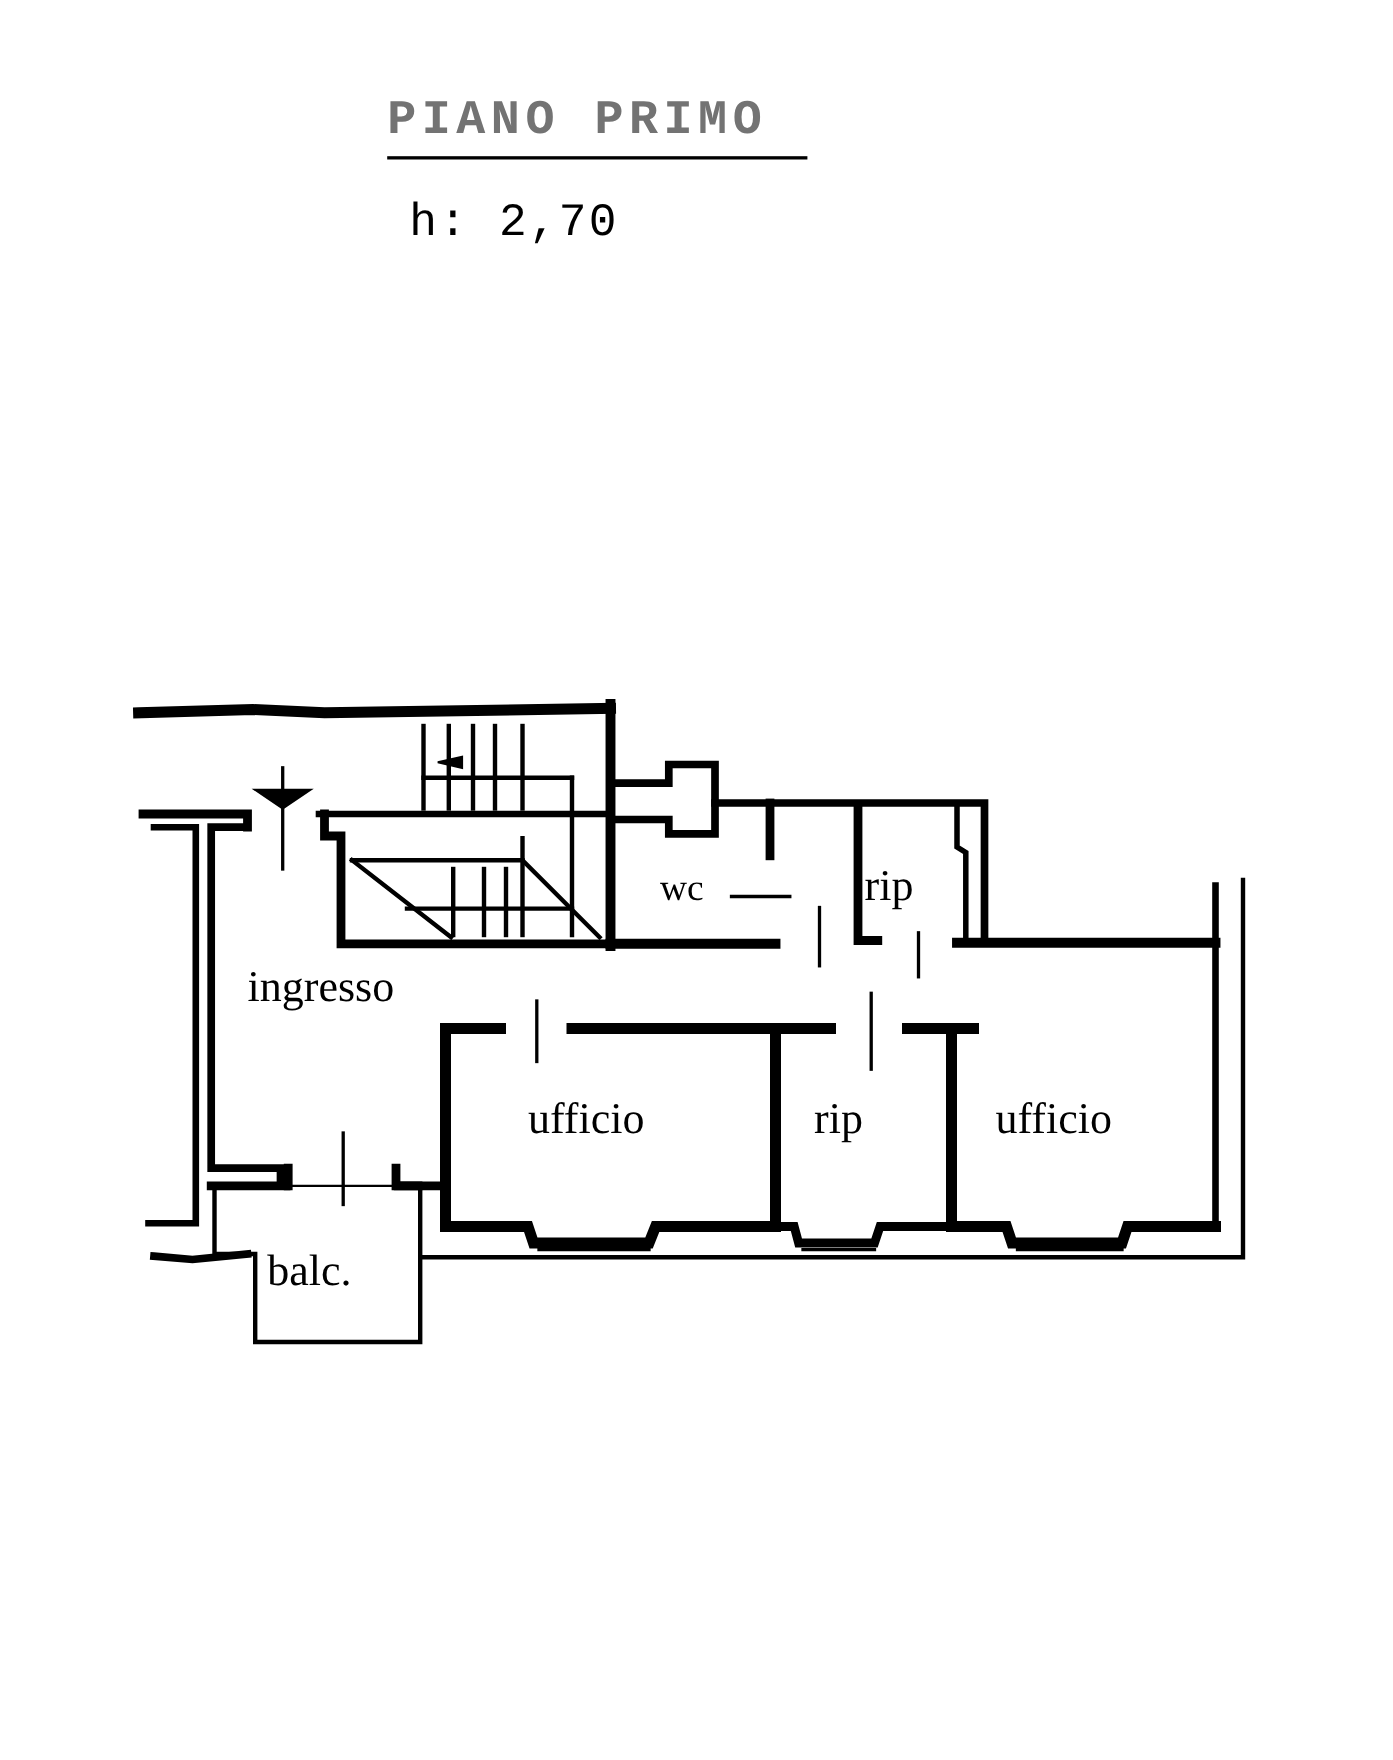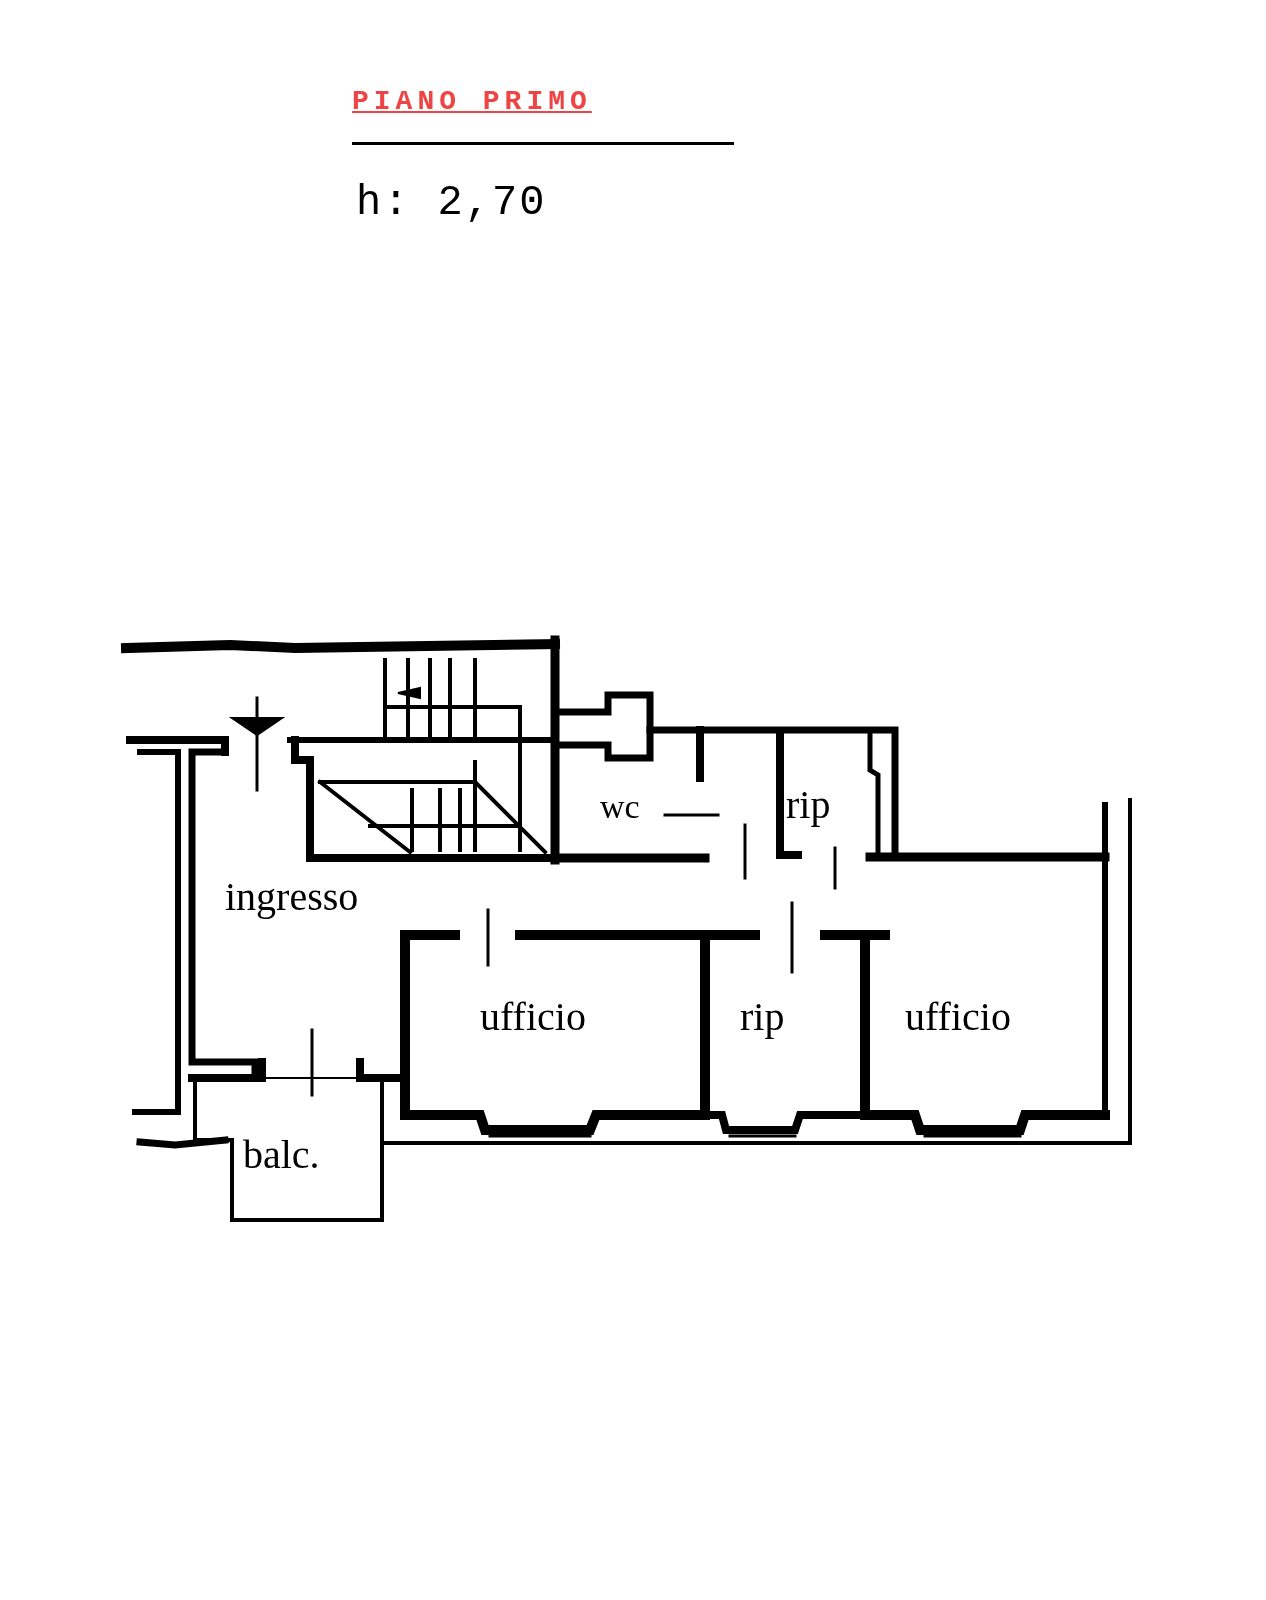--- a/index.html
+++ b/index.html
@@ -1,28 +1,27 @@
 <!DOCTYPE html>
 <html><head>
   <meta charset="utf-8">
   <style>
     html, body { margin: 0; padding: 0; background: #ffffff; }
     body { width: 1266px; height: 1600px; position: relative; overflow: hidden; }
     .title {
       position: absolute; left: 352px; top: 88px;
       font-family: "Liberation Mono", "DejaVu Sans Mono", monospace;
-      font-weight: bold; font-size: 28px; letter-spacing: 5px; color: #ef4444;
+      font-weight: bold; font-size: 44px; letter-spacing: 5px; color: #737373;
       line-height: 1;
-      text-decoration: underline;
     }
     .title-rule {
       position: absolute; left: 352px; top: 142px; width: 382px; height: 3px; background: #000;
     }
     .height-label {
-      position: absolute; left: 356px; top: 182px;
+      position: absolute; left: 372px; top: 182px;
       font-family: "Liberation Mono", "DejaVu Sans Mono", monospace;
       font-size: 42px; color: #000; line-height: 1; letter-spacing: 2px;
     }
     svg.plan { position: absolute; left: 0; top: 0; }
     .room-label {
       font-family: "Liberation Serif", "DejaVu Serif", serif;
       font-size: 40px; fill: #000;
     }
   </style>
 </head>

